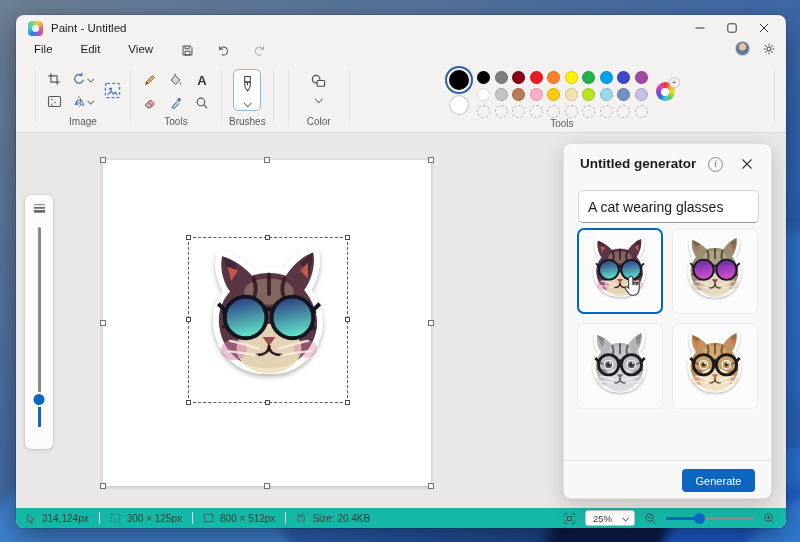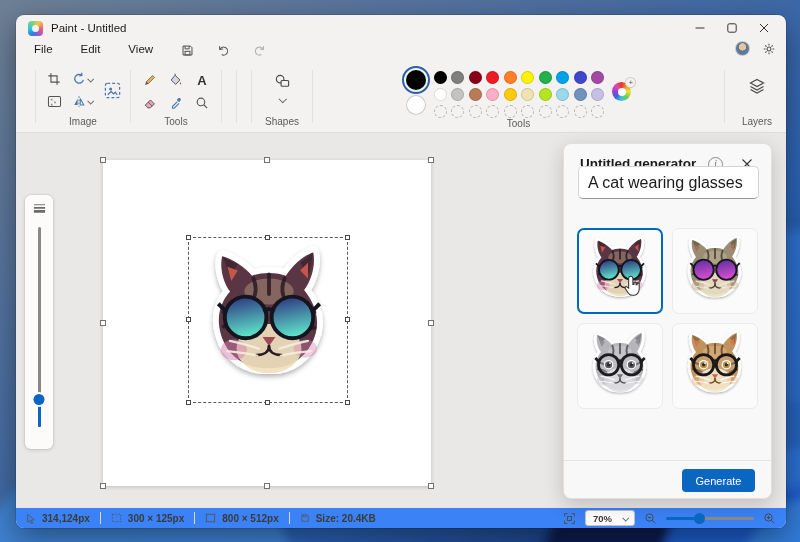--- a/index.html
+++ b/index.html
@@ -93,35 +93,35 @@
   .cat-slot svg { width:100%; height:100%; display:block; }
 
   
   .sticker-panel { position:absolute; left:547px; top:10px; width:209px; height:356px; background:#f9f8f8;
     border-radius:8px; border:1px solid #e2e0de; box-shadow:0 6px 20px rgba(0,0,0,.18); }
   .sg-title { position:absolute; left:16px; top:12px; font-size:13.5px; font-weight:bold; color:#1b1b1b; }
   .sg-info { position:absolute; right:48px; top:13px; width:15px; height:15px; border-radius:50%;
     border:1px solid #8a8a8a; color:#6a6a6a; font-size:9.5px; line-height:13px; text-align:center;
     font-family:"Liberation Serif",serif; font-style:italic; }
   .sg-close { position:absolute; right:16px; top:12px; width:16px; height:16px; }
-  .sg-input { position:absolute; left:14px; top:22px; width:181px; height:33px; background:#fff;
+  .sg-input { position:absolute; left:14px; top:46px; width:181px; height:33px; background:#fff;
     border:1px solid #d6d4d2; border-bottom:1px solid #9a9896; border-radius:5px;
-    font-size:16px; color:#1b1b1b; padding:0 9px; font-family:"Liberation Sans",sans-serif; }
+    font-size:14px; color:#1b1b1b; padding:0 9px; font-family:"Liberation Sans",sans-serif; }
   .thumb-grid { position:absolute; left:13px; top:84px; display:grid; grid-template-columns:86px 86px; gap:9px; }
   .thumb { width:86px; height:86px; background:#fcfbfb; border:1px solid #ecebe9; border-radius:7px; position:relative; padding:5px; }
   .thumb.selected { border:2px solid var(--selblue); padding:4px; }
   .thumb .cat-slot { inset:4px; }
   .hand-cursor { position:absolute; left:44px; top:44px; width:20px; height:24px; z-index:3; }
   .sg-footer { position:absolute; left:0; right:0; bottom:0; height:38px; border-top:1px solid #e5e3e1; }
   .generate-btn { position:absolute; right:16px; top:8px; width:73px; height:23px; background:var(--accent);
     color:#fff; font-size:11px; border:none; border-radius:4px; font-family:"Liberation Sans",sans-serif; }
 
   
-  .statusbar { height:21px; background:#3b82f6; border-top:1px solid #e7e5e3; display:flex; align-items:center;
-    padding:0 10px 0 8px; font-size:10px; color:#3c3a38;font-weight:bold; }
+  .statusbar { height:21px; background:#14b8a6; border-top:1px solid #e7e5e3; display:flex; align-items:center;
+    padding:0 10px 0 8px; font-size:10px; color:#3c3a38; }
   .sb-item { display:flex; align-items:center; gap:6px; padding:0 10px; }
   .sb-item:first-child { padding-left:2px; }
   .vsep { width:1px; height:12px; background:#dddbd9; }
   .sb-right { margin-left:auto; display:flex; align-items:center; gap:9px; }
   .zoom-dd { width:50px; height:16px; border:1px solid #c5c3c1; border-radius:3px; background:#fdfdfd;
     display:flex; align-items:center; justify-content:space-between; padding:0 4px 0 7px; font-size:9.5px; }
   .zoom-dd .chev { transform:scale(.8); }
   .hslider { position:relative; width:88px; height:12px; }
   .htrack { position:absolute; left:0; right:0; top:5px; height:3px; border-radius:2px; background:#8a8885; }
   .hfill { position:absolute; left:0; top:5px; width:33px; height:3px; border-radius:2px; background:var(--accent); }
@@ -300,35 +300,46 @@
               <circle cx="6.8" cy="6.8" r="4.3"></circle>
               <line x1="10" y1="10" x2="13.8" y2="13.8"></line>
             </svg>
         </div>
       </div>
       <span class="tlabel">Tools</span>
     </div>
 
     <div class="gdiv"></div>
 
+    <div class="tgroup">
+      <div class="framed-btn">
+        <svg class="ic" width="13" height="17" viewBox="0 0 14 18" fill="none" stroke="#3a3a3a" stroke-width="1.1">
+          <path d="M4 1.5 h6 v6 h-6 z"></path>
+            <path d="M4 7.5 h6 v3 c0 2.5 -1.4 4.5 -3 6.5 c-1.6-2 -3-4 -3-6.5 z"></path>
+            <line x1="7" y1="7.5" x2="7" y2="11"></line>
+          </svg>
+        <span class="chev"></span>
+      </div>
+      <span class="tlabel">Brushes</span>
+    </div>
 
     <div class="gdiv"></div>
 
 
     <div class="gdiv"></div>
 
     <div class="tgroup" style="min-width:46px">
       <div class="stack-btn">
         <svg class="ic" width="17" height="17" viewBox="0 0 18 18" fill="none" stroke="#4a4a4a" stroke-width="1.2">
           <circle cx="6.5" cy="6.5" r="4"></circle>
             <rect x="7.5" y="8" width="8" height="6" rx="1" fill="#f3f2f0"></rect>
           </svg>
         <span class="chev"></span>
       </div>
-      <span class="tlabel">Shapes</span>
+      <span class="tlabel">Color</span>
     </div>
 
     <div class="gdiv"></div>
 
     <div class="tgroup color-group" style="flex:1">
       <div class="color-area">
         <div class="fgbg">
           <div class="bigswatch fg"></div>
           <div class="bigswatch bg"></div>
         </div>
@@ -374,28 +385,20 @@
           <div class="colorwheel"></div>
           <div class="wheel-plus">+</div>
         </div>
       </div>
       <span class="tlabel">Tools</span>
     </div>
 
     <div class="gdiv"></div>
 
 
-    <div class="tgroup" style="padding:14px 10px 0">
-      <svg class="ic" width="18" height="18" viewBox="0 0 18 18" fill="none" stroke="#4a4a4a" stroke-width="1.2">
-        <path d="M9 2.5 L15.5 6 L9 9.5 L2.5 6 Z"></path>
-          <path d="M2.5 9.5 L9 13 L15.5 9.5"></path>
-          <path d="M2.5 12.5 L9 16 L15.5 12.5"></path>
-        </svg>
-      <span class="tlabel">Layers</span>
-    </div>
   </div>
 
   <div class="content">
 
     <div class="size-panel">
       <svg class="ic" width="13" height="10" viewBox="0 0 14 10">
         <line x1="1" y1="1.5" x2="13" y2="1.5" stroke="#6a6a6a" stroke-width="1"></line>
         <line x1="1" y1="4.8" x2="13" y2="4.8" stroke="#6a6a6a" stroke-width="2"></line>
         <line x1="1" y1="8.6" x2="13" y2="8.6" stroke="#6a6a6a" stroke-width="2.8"></line>
         </svg>
@@ -771,21 +774,21 @@
         </svg>
       <span>Size: 20.4KB</span>
     </div>
 
     <div class="sb-right">
       <svg class="ic" width="13" height="13" viewBox="0 0 16 16" fill="none" stroke="#4a4a4a" stroke-width="1.1">
         <path d="M2 5.5 V2 h3.5 M10.5 2 H14 v3.5 M14 10.5 V14 h-3.5 M5.5 14 H2 v-3.5"></path>
           <rect x="5.5" y="5.5" width="5" height="5"></rect>
         </svg>
       <div class="zoom-dd">
-        <span>70%</span>
+        <span>25%</span>
         <span class="chev"></span>
       </div>
       <svg class="ic" width="13" height="13" viewBox="0 0 16 16" fill="none" stroke="#4a4a4a" stroke-width="1.2">
         <circle cx="6.8" cy="6.8" r="4.5"></circle>
           <line x1="10.2" y1="10.2" x2="14" y2="14"></line>
           <line x1="4.8" y1="6.8" x2="8.8" y2="6.8"></line>
         </svg>
       <div class="hslider">
         <div class="htrack"></div>
         <div class="hfill"></div>

